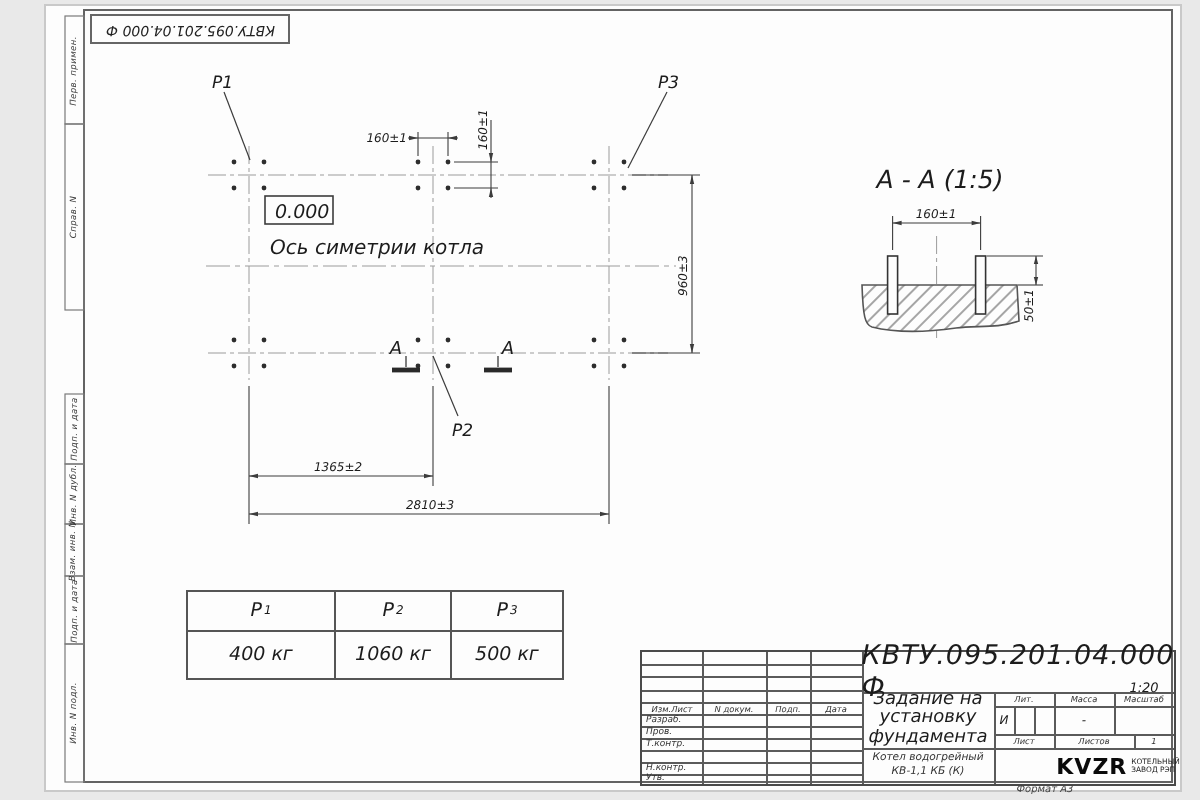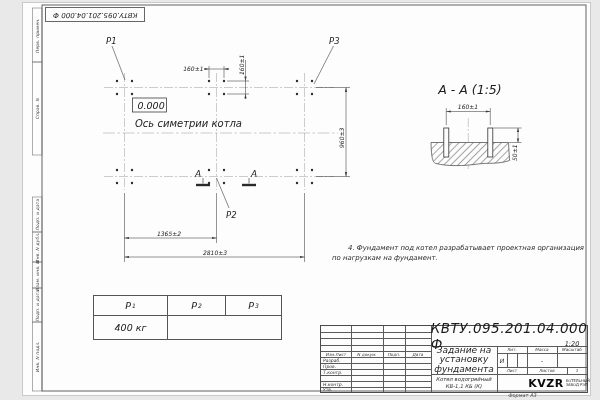--- a/index.html
+++ b/index.html
@@ -220,37 +220,38 @@
       <span>Взам. инв. N</span>
     </div>
   <div class="sside" style="top:288px;height:34px;">
       <span>Подп. и дата</span>
     </div>
   <div class="sside" style="top:322px;height:69px;">
       <span>Инв. N подл.</span>
     </div>
 
   <div class="notes">
-    <p>4. Фундамент под котел разрабатывает проектная организация по нагрузкам на фундамент.</p>
   </div>
 
   <div class="ltable">
     <div class="lt-cell">
         <span>P</span>
         <sub>1</sub>
       </div>
     <div class="lt-cell">
         <span>P</span>
         <sub>2</sub>
       </div>
     <div class="lt-cell last">
         <span>P</span>
         <sub>3</sub>
       </div>
     <div class="lt-cell bot">400 кг</div>
+    <div class="lt-cell bot">1060 кг</div>
+    <div class="lt-cell bot last">500 кг</div>
   </div>
 
   <div class="tb">
 
     <div class="hl" style="left:0;width:110px;top:6px;"></div>
     <div class="hl" style="left:0;width:110px;top:12px;"></div>
     <div class="hl" style="left:0;width:110px;top:18.5px;"></div>
     <div class="hl" style="left:0;width:110px;top:25px;"></div>
     <div class="hl" style="left:0;width:110px;top:31px;"></div>
     <div class="hl" style="left:0;width:110px;top:37px;"></div>

